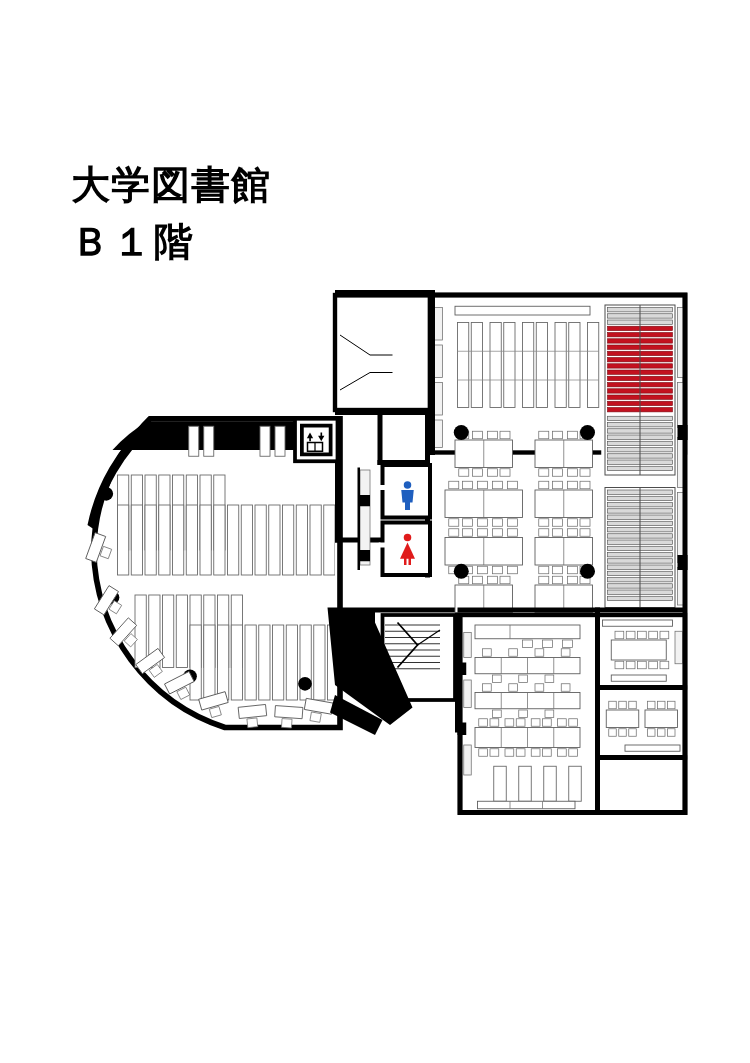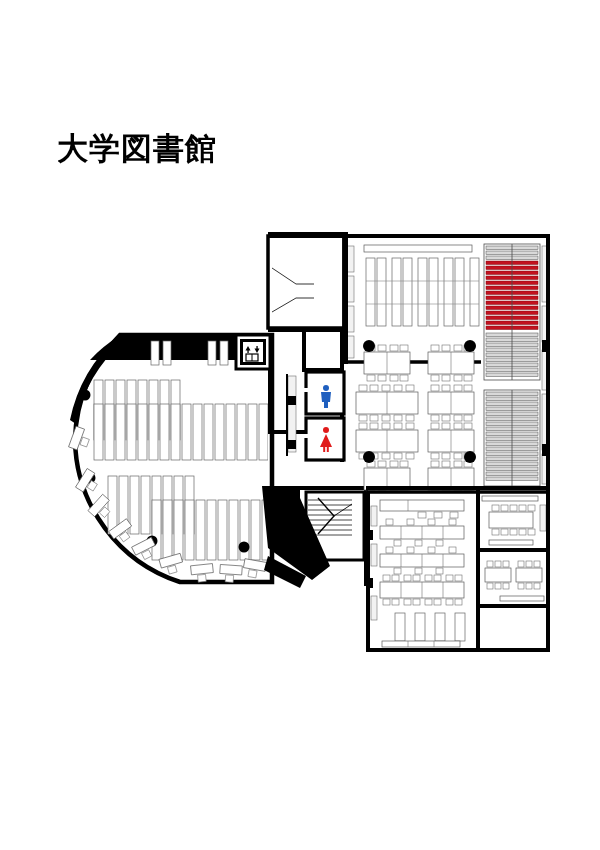--- a/index.html
+++ b/index.html
@@ -65,20 +65,21 @@
   .chair { fill: #ffffff; stroke: #707070; stroke-width: 0.6; }
   .thin { stroke: #000000; stroke-width: 0.8; fill: none; }
 </style>
 </head>
 <body>
 
 <div id="page">
 
   <div class="title-block">
     <div class="title-line1">大学図書館</div>
+    <div class="title-line2">Ｂ１階</div>
   </div>
 
   <svg id="floorplan" viewBox="0 0 600 850">
 
     <defs>
       <clipPath id="clip-curve">
         <path d="M 268 332 L 268 578 L 178 578
                  A 150 150 0 0 1 68 428
                  A 150 150 0 0 1 118 332 Z"></path>
       </clipPath>

